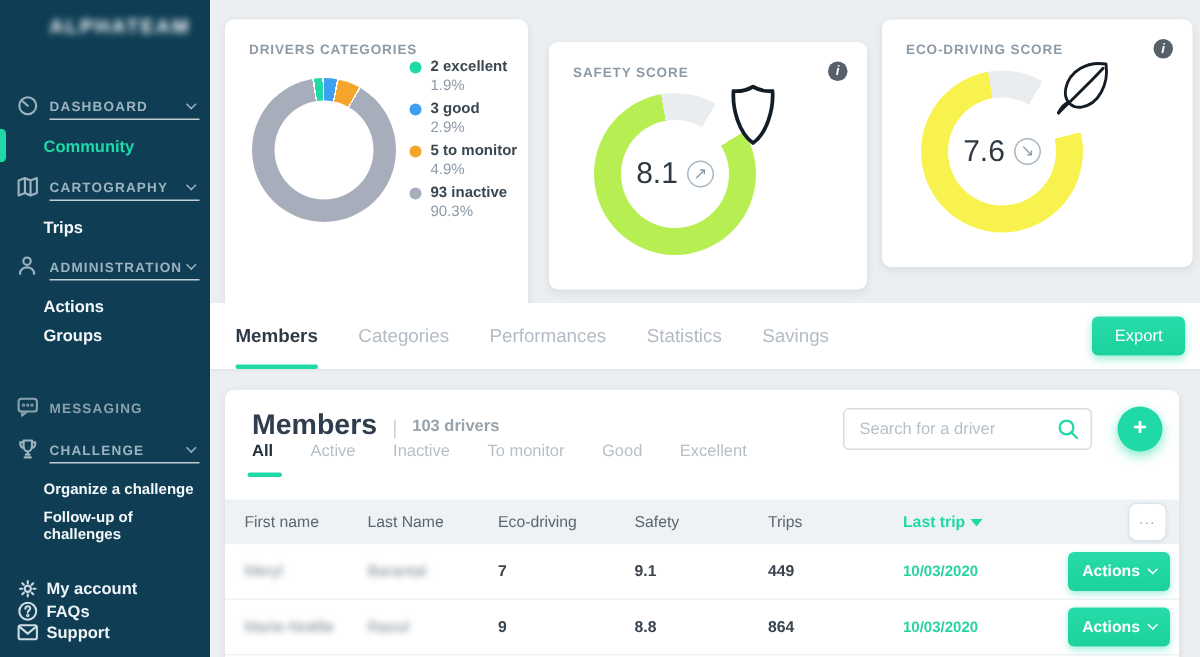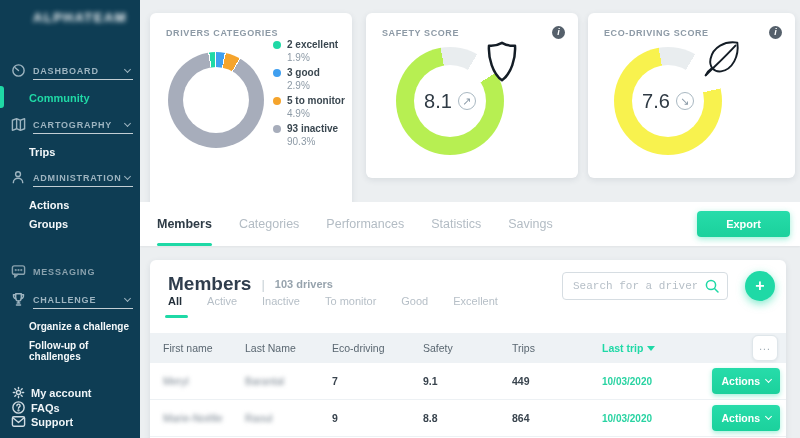--- a/index.html
+++ b/index.html
@@ -30,49 +30,49 @@
   #card-donut { left:150px; top:13px; width:202px; height:204px; }
   .donut { position:absolute; left:18px; top:39px; width:96px; height:96px; border-radius:50%; }
   .donut::after { content:""; position:absolute; inset:15px; background:#fff; border-radius:50%; }
   .legend { position:absolute; left:123px; top:26px; }
   .legend-item { margin-bottom:4px; }
   .legend-item .row1 { display:flex; align-items:center; gap:6px; }
   .legend-item .dot { width:8px; height:8px; border-radius:50%; flex:0 0 auto; }
   .legend-item .lbl { font-size:10px; font-weight:bold; color:#3a4750; white-space:nowrap; }
   .legend-item .pct { font-size:10px; color:#8d9aa6; margin:2px 0 0 14px; }
 
-  #card-safety { left:366px; top:13px; width:212px; height:165px; }
+  #card-safety { left:366px; top:28px; width:212px; height:165px; }
   #card-eco { left:588px; top:13px; width:207px; height:165px; }
   .gauge { position:absolute; width:108px; height:108px; border-radius:50%; }
   .gauge::after { content:""; position:absolute; inset:18px; background:#fff; border-radius:50%; }
   #card-safety .gauge { left:30px; top:34px; }
   #card-eco .gauge { left:26px; top:34px; }
   .score-wrap { position:absolute; inset:0; display:flex; align-items:center; justify-content:center; gap:6px; z-index:2; }
   .score { font-size:20px; color:#2f3a44; font-weight:500; }
   .trend-badge { width:18px; height:18px; border:1px solid #a9b8c2; border-radius:50%; color:#8b9ba8; font-size:11px; line-height:16px; text-align:center; }
   .emblem { position:absolute; z-index:3; }
   #card-safety .emblem { right:56px; top:26px; }
   #card-eco .emblem { right:50px; top:22px; }
 
   
   .tabstrip { position:absolute; left:140px; top:202px; width:660px; height:44px; background:#fff; box-shadow:0 1px 2px rgba(0,0,0,.05); }
   .tabs { position:absolute; left:17px; top:0; height:44px; display:flex; gap:27px; }
   .tab { height:44px; line-height:44px; font-size:12.5px; color:#b3bcc4; cursor:pointer; position:relative; white-space:nowrap; }
   .tab.active { color:#2e3b46; font-weight:bold; }
   .tab.active::after { content:""; position:absolute; left:0; right:0; bottom:0; height:3px; background:#1fd9a6; border-radius:2px; }
-  .btn-export { position:absolute; right:10px; top:9px; height:26px; padding:0 29px; background:linear-gradient(180deg,#27dcaa,#1bd19c); border:none; border-radius:4px; color:#fff; font-size:11px; font-weight:bold; font-family:"Liberation Sans", sans-serif; box-shadow:0 2px 6px rgba(31,217,166,.45); cursor:pointer; }
+  .btn-export { position:absolute; right:10px; top:9px; height:26px; padding:0 15px; background:linear-gradient(180deg,#27dcaa,#1bd19c); border:none; border-radius:4px; color:#fff; font-size:11px; font-weight:normal; font-family:"Liberation Sans", sans-serif; box-shadow:0 2px 6px rgba(31,217,166,.45); cursor:pointer; }
 
   
   .members-card { position:absolute; left:150px; top:260px; width:636px; height:195px; background:#fff; border-radius:6px 6px 0 0; box-shadow:0 2px 6px rgba(40,60,80,.10); }
   .members-head { position:absolute; left:18px; top:13px; display:flex; align-items:center; gap:10px; }
   .members-title { font-size:19px; font-weight:bold; color:#2f3d4d; }
   .members-sep { color:#c7d0d6; font-size:13px; }
   .members-count { font-size:11px; color:#97a3ad; font-weight:bold; }
   .search-box { position:absolute; left:412px; top:12px; width:166px; height:28px; }
-  .search-input { width:100%; height:100%; border:1px solid #d6dde2; border-radius:4px; padding:0 30px 0 10px; font-size:11px; color:#45525c; font-family:Liberation Mono, monospace; outline:none; }
+  .search-input { width:100%; height:100%; border:1px solid #d6dde2; border-radius:4px; padding:0 30px 0 10px; font-size:11px; color:#45525c; font-family:Liberation Sans, sans-serif; outline:none; }
   .search-input::placeholder { color:#b6bfc7; }
   .search-icon { position:absolute; right:8px; top:6px; width:16px; height:16px; cursor:pointer; }
   .btn-add { position:absolute; right:11px; top:11px; width:30px; height:30px; border-radius:50%; background:#1fd9a6; border:none; color:#fff; font-size:16px; font-weight:bold; line-height:28px; text-align:center; box-shadow:0 3px 8px rgba(31,217,166,.55); cursor:pointer; font-family:"Liberation Sans", sans-serif; }
   .filters { position:absolute; left:18px; top:35px; display:flex; gap:25px; }
   .filter { font-size:11px; color:#b6bfc7; cursor:pointer; position:relative; padding-bottom:8px; }
   .filter.active { color:#232f3a; font-weight:bold; }
   .filter.active::after { content:""; position:absolute; left:-3px; top:20px; width:23px; height:2.5px; background:#1fd9a6; border-radius:2px; }
   .grid-cols { display:grid; grid-template-columns:82px 87px 91px 89px 90px 108px 1fr; align-items:center; padding-left:13px; }
   .thead { position:absolute; left:0; top:73px; width:100%; height:30px; background:#eef2f5; font-size:10.5px; color:#5a6771; }
   .th-sort { color:#1fd9a6; font-weight:bold; cursor:pointer; display:flex; align-items:center; gap:4px; }

